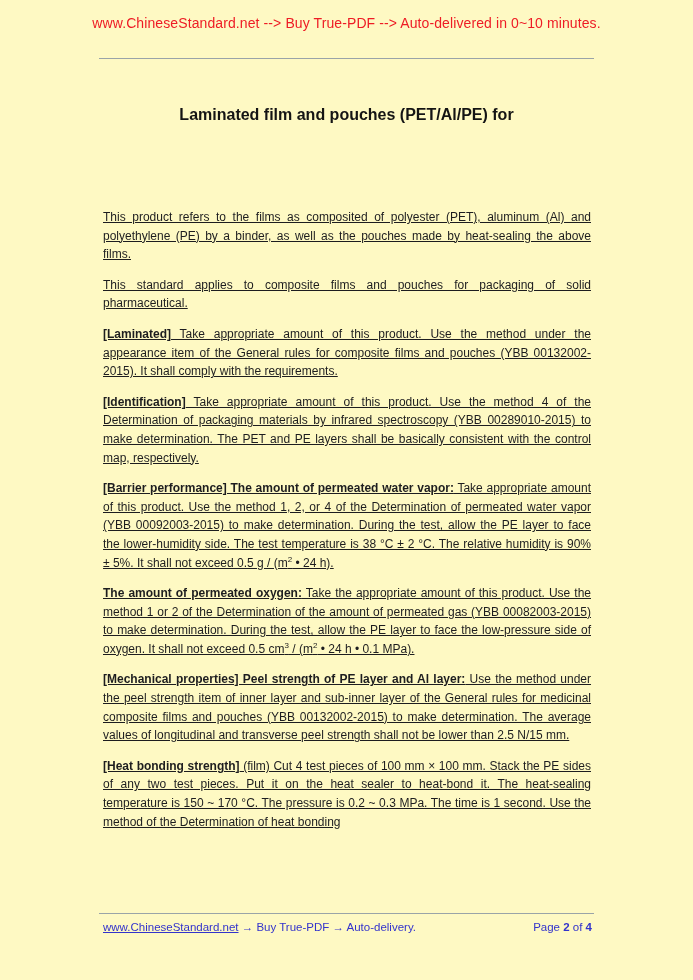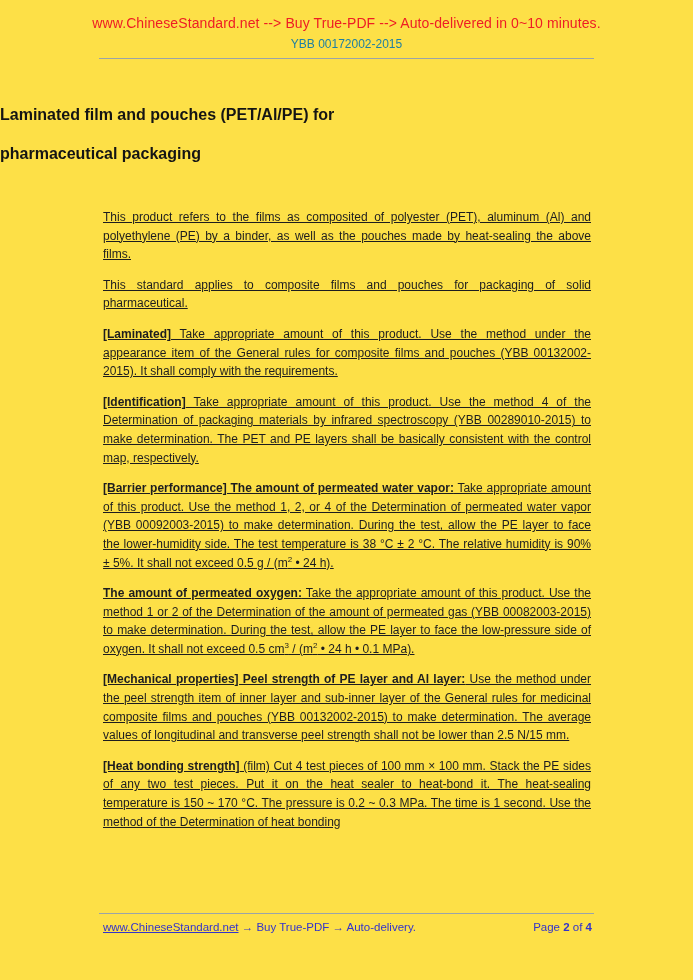--- a/index.html
+++ b/index.html
@@ -3,21 +3,21 @@
 <meta charset="utf-8">
 <style>
   * { margin: 0; padding: 0; box-sizing: border-box; }
   html, body { background: #ffffff; }
   body { font-family: "Liberation Sans", sans-serif; }
 
   .page {
     position: relative;
     width: 693px;
     height: 980px;
-    background: #fde047;
+    background: #fef9c3;
     overflow: hidden;
     margin: 0 auto;
   }
 
   .banner {
     position: absolute;
     top: 15px; left: 0;
     width: 100%;
     text-align: center;
     color: #ee1c25;
@@ -39,21 +39,21 @@
     height: 1px;
     background: #9aa4a8;
   }
   .top-rule    { top: 58px;  left: 99px; width: 495px; }
   .footer-rule { top: 913px; left: 99px; width: 495px; }
 
   .doc-title {
     position: absolute;
     top: 95px; left: 0;
     width: 100%;
-    text-align: left;
+    text-align: center;
     font-size: 16px;
     font-weight: bold;
     color: #141414;
   }
   .doc-title .title-line { display: block; line-height: 39px; }
 
   .content {
     position: absolute;
     top: 208px; left: 103px;
     width: 488px;
@@ -92,27 +92,25 @@
   .page-indicator { white-space: nowrap; margin-left: 28px; }
   .page-indicator b { font-weight: bold; }
 </style>
 </head>
 <body>
 
 <div class="page">
 
   <div class="banner">www.ChineseStandard.net --&gt; Buy True-PDF --&gt; Auto-delivered in 0~10 minutes.</div>
 
-  <div class="doc-number">YBB 00172002-2015</div>
 
   <div class="rule top-rule"></div>
 
   <h1 class="doc-title">
     <span class="title-line">Laminated film and pouches (PET/Al/PE) for</span>
-    <span class="title-line">pharmaceutical packaging</span>
   </h1>
 
   <div class="content">
     <p><span>This product refers to the films as composited of polyester (PET), aluminum (Al) and polyethylene (PE) by a binder, as well as the pouches made by heat-sealing the above films.</span></p>
     <p><span>This standard applies to composite films and pouches for packaging of solid pharmaceutical.</span></p>
     <p><span class="seg-bold">[Laminated]</span><span> Take appropriate amount of this product. Use the method under the appearance item of the General rules for composite films and pouches (YBB 00132002-2015). It shall comply with the requirements.</span></p>
     <p><span class="seg-bold">[Identification]</span><span> Take appropriate amount of this product. Use the method 4 of the Determination of packaging materials by infrared spectroscopy (YBB 00289010-2015) to make determination. The PET and PE layers shall be basically consistent with the control map, respectively.</span></p>
     <p><span class="seg-bold">[Barrier performance] The amount of permeated water vapor:</span><span> Take appropriate amount of this product. Use the method 1, 2, or 4 of the Determination of permeated water vapor (YBB 00092003-2015) to make determination. During the test, allow the PE layer to face the lower-humidity side. The test temperature is 38 °C ± 2 °C. The relative humidity is 90% ± 5%. It shall not exceed 0.5 g / (m</span><sup>2</sup><span> • 24 h).</span></p>
     <p><span class="seg-bold">The amount of permeated oxygen:</span><span> Take the appropriate amount of this product. Use the method 1 or 2 of the Determination of the amount of permeated gas (YBB 00082003-2015) to make determination. During the test, allow the PE layer to face the low-pressure side of oxygen. It shall not exceed 0.5 cm</span><sup>3</sup><span> / (m</span><sup>2</sup><span> • 24 h • 0.1 MPa).</span></p>
     <p><span class="seg-bold">[Mechanical properties] Peel strength of PE layer and Al layer:</span><span> Use the method under the peel strength item of inner layer and sub-inner layer of the General rules for medicinal composite films and pouches (YBB 00132002-2015) to make determination. The average values of longitudinal and transverse peel strength shall not be lower than 2.5 N/15 mm.</span></p>

